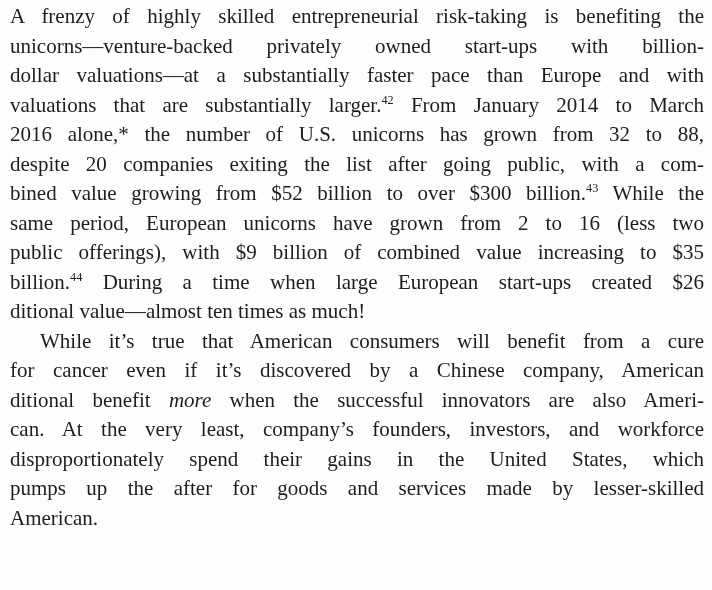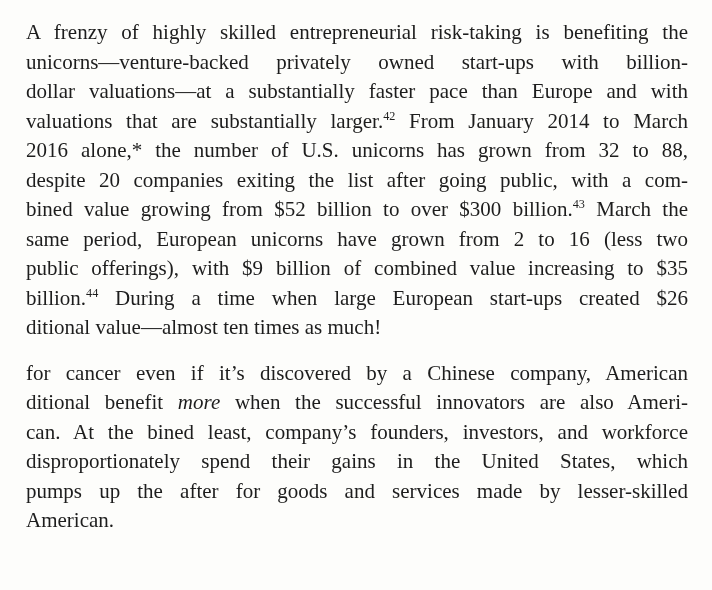--- a/index.html
+++ b/index.html
@@ -14,21 +14,21 @@
     box-sizing: border-box;
     width: 712px;
     height: 590px;
     padding: 2px 8px 0 10px;
     background: #fdfdfb;
     font-family: "Liberation Serif", "DejaVu Serif", serif;
     font-size: 21px;
     color: #1d1d1d;
     -webkit-font-smoothing: antialiased;
   }
-  .paragraph { margin: 16px; }
+  .paragraph { margin: 0; }
   .line {
     line-height: 29.5px;
     text-align: justify;
     text-align-last: justify;
     white-space: normal;
   }
   .line.last {
     text-align-last: left;
   }
   .line.indent {
@@ -47,28 +47,29 @@
 
 <div class="page">
   <div>
       <div class="paragraph">
         <div class="line"><span>A frenzy of highly skilled entrepreneurial risk-taking is benefiting the</span></div>
         <div class="line"><span>unicorns—venture-backed privately owned start-ups with billion-</span></div>
         <div class="line"><span>dollar valuations—at a substantially faster pace than Europe and with</span></div>
         <div class="line"><span>valuations that are substantially larger.</span><sup class="fnref">42</sup><span> From January 2014 to March</span></div>
         <div class="line"><span>2016 alone,* the number of U.S. unicorns has grown from 32 to 88,</span></div>
         <div class="line"><span>despite 20 companies exiting the list after going public, with a com-</span></div>
-        <div class="line"><span>bined value growing from $52 billion to over $300 billion.</span><sup class="fnref">43</sup><span> March the</span></div>
+        <div class="line"><span>bined value growing from $52 billion to over $300 billion.</span><sup class="fnref">43</sup><span> While the</span></div>
         <div class="line"><span>same period, European unicorns have grown from 2 to 16 (less two</span></div>
         <div class="line"><span>public offerings), with $9 billion of combined value increasing to $35</span></div>
         <div class="line"><span>billion.</span><sup class="fnref">44</sup><span> During a time when large European start-ups created $26</span></div>
         <div class="line last"><span>ditional value—almost ten times as much!</span></div>
       </div>
       <div class="paragraph">
+        <div class="line indent"><span>While it’s true that American consumers will benefit from a cure</span></div>
         <div class="line"><span>for cancer even if it’s discovered by a Chinese company, American</span></div>
         <div class="line"><span>ditional benefit </span><em>more</em><span> when the successful innovators are also Ameri-</span></div>
-        <div class="line"><span>can. At the bined least, company’s founders, investors, and workforce</span></div>
+        <div class="line"><span>can. At the very least, company’s founders, investors, and workforce</span></div>
         <div class="line"><span>disproportionately spend their gains in the United States, which</span></div>
         <div class="line"><span>pumps up the after for goods and services made by lesser-skilled</span></div>
         <div class="line last"><span>American.</span></div>
       </div>
     </div>
 </div>
 
 </body></html>

